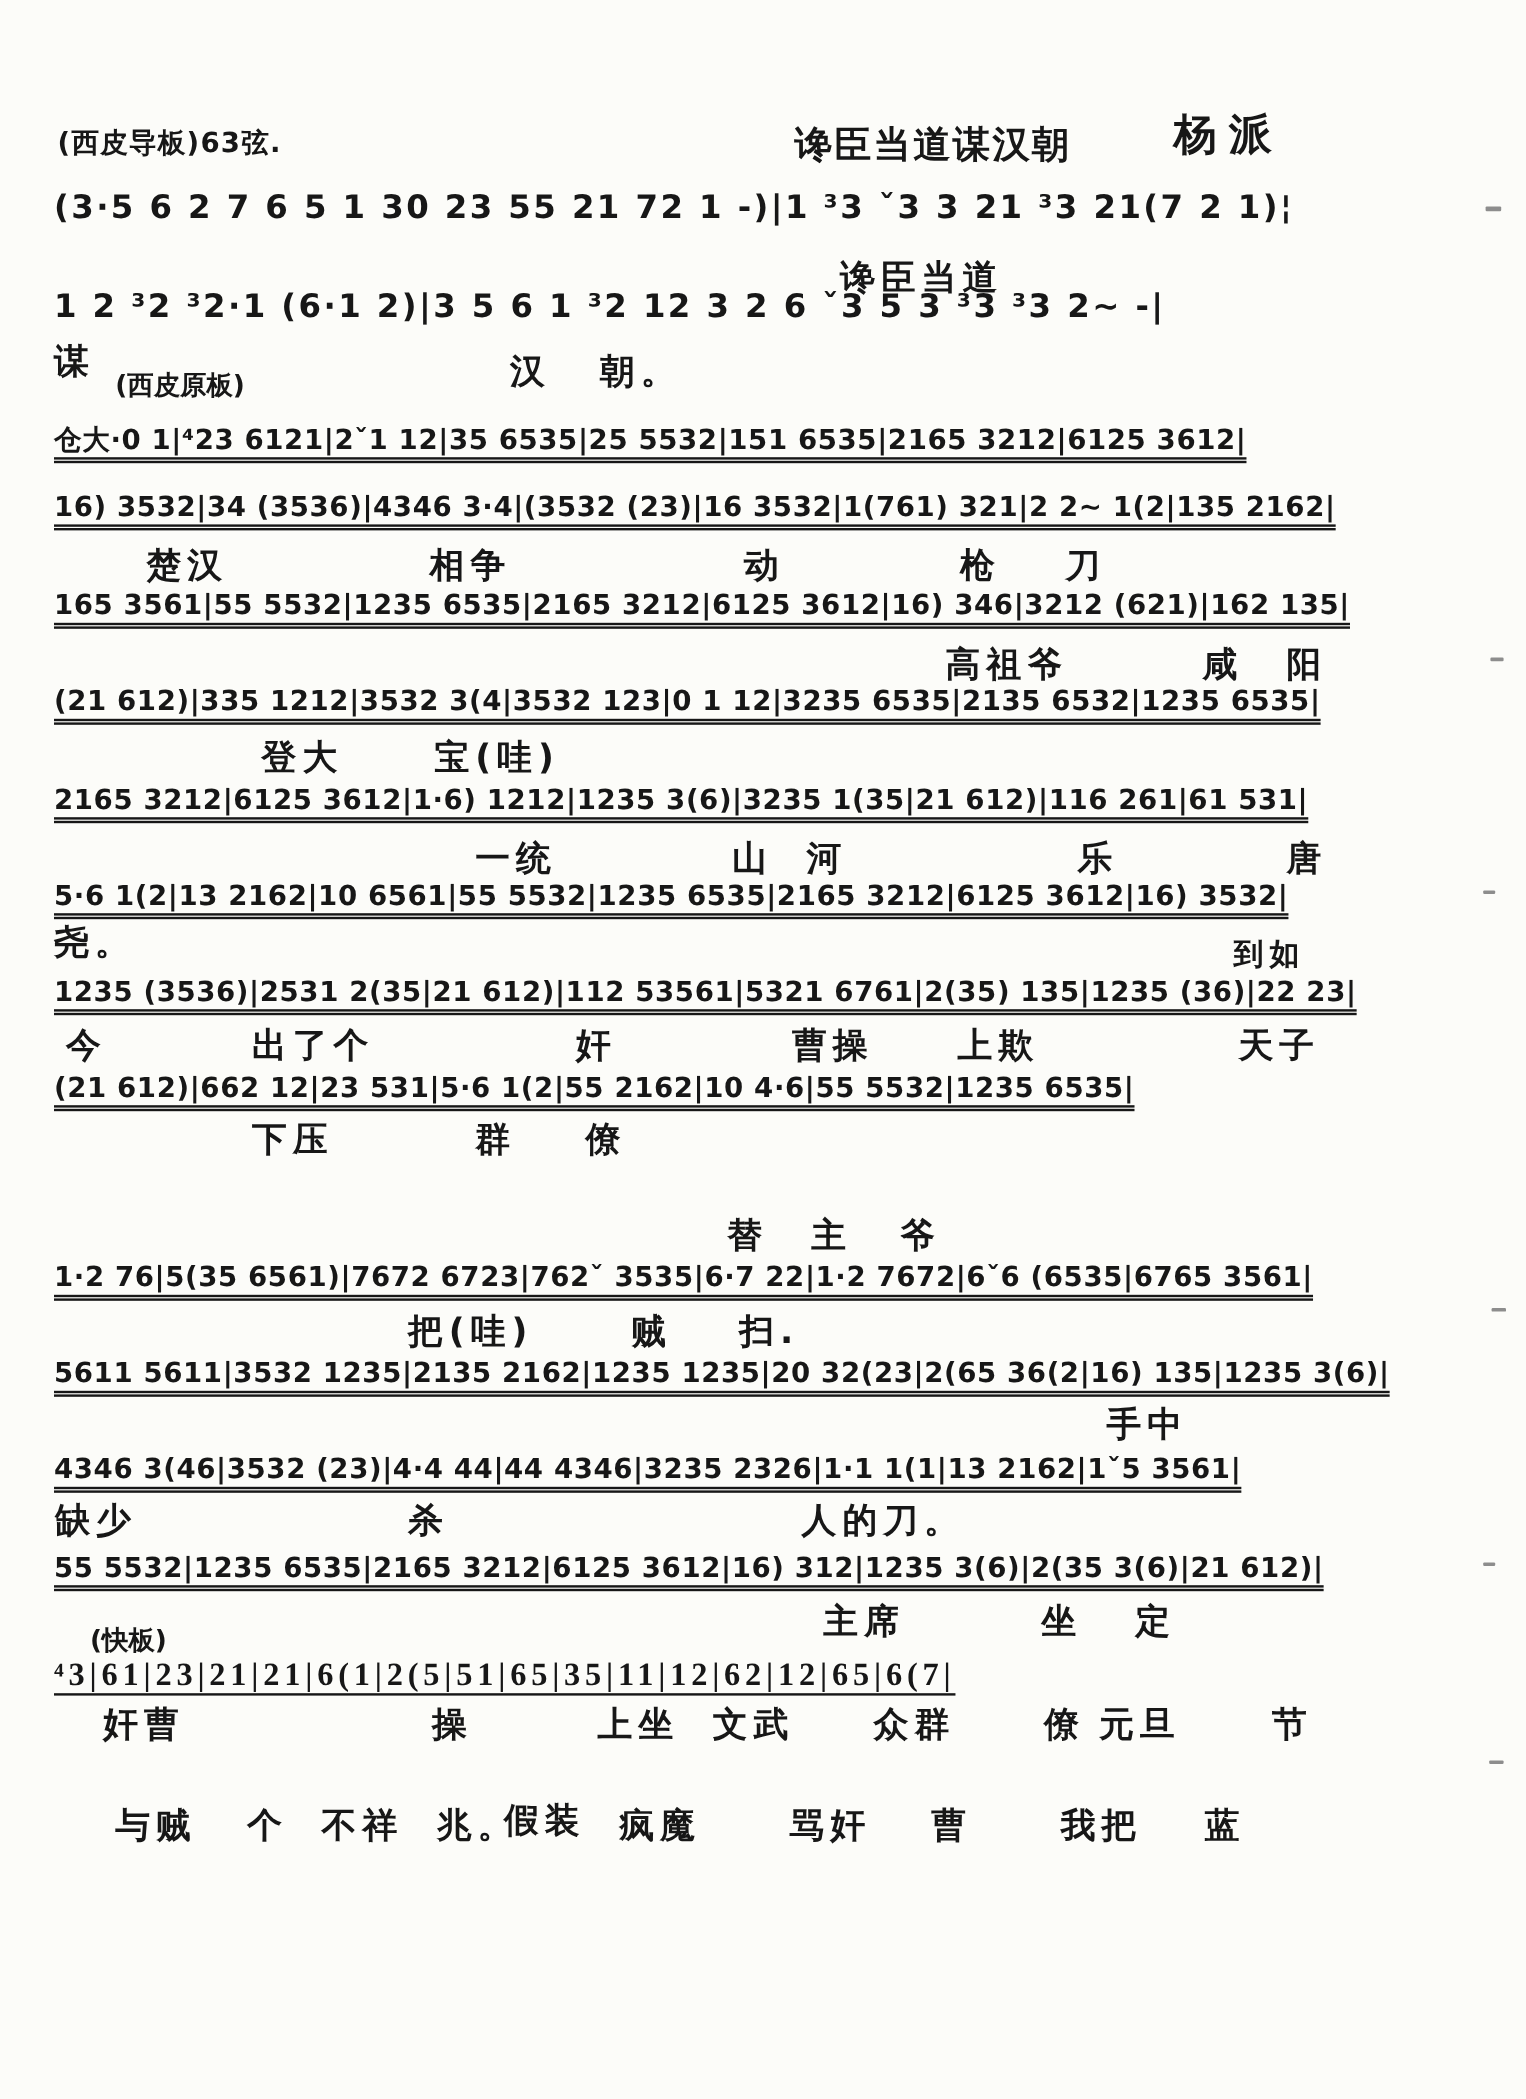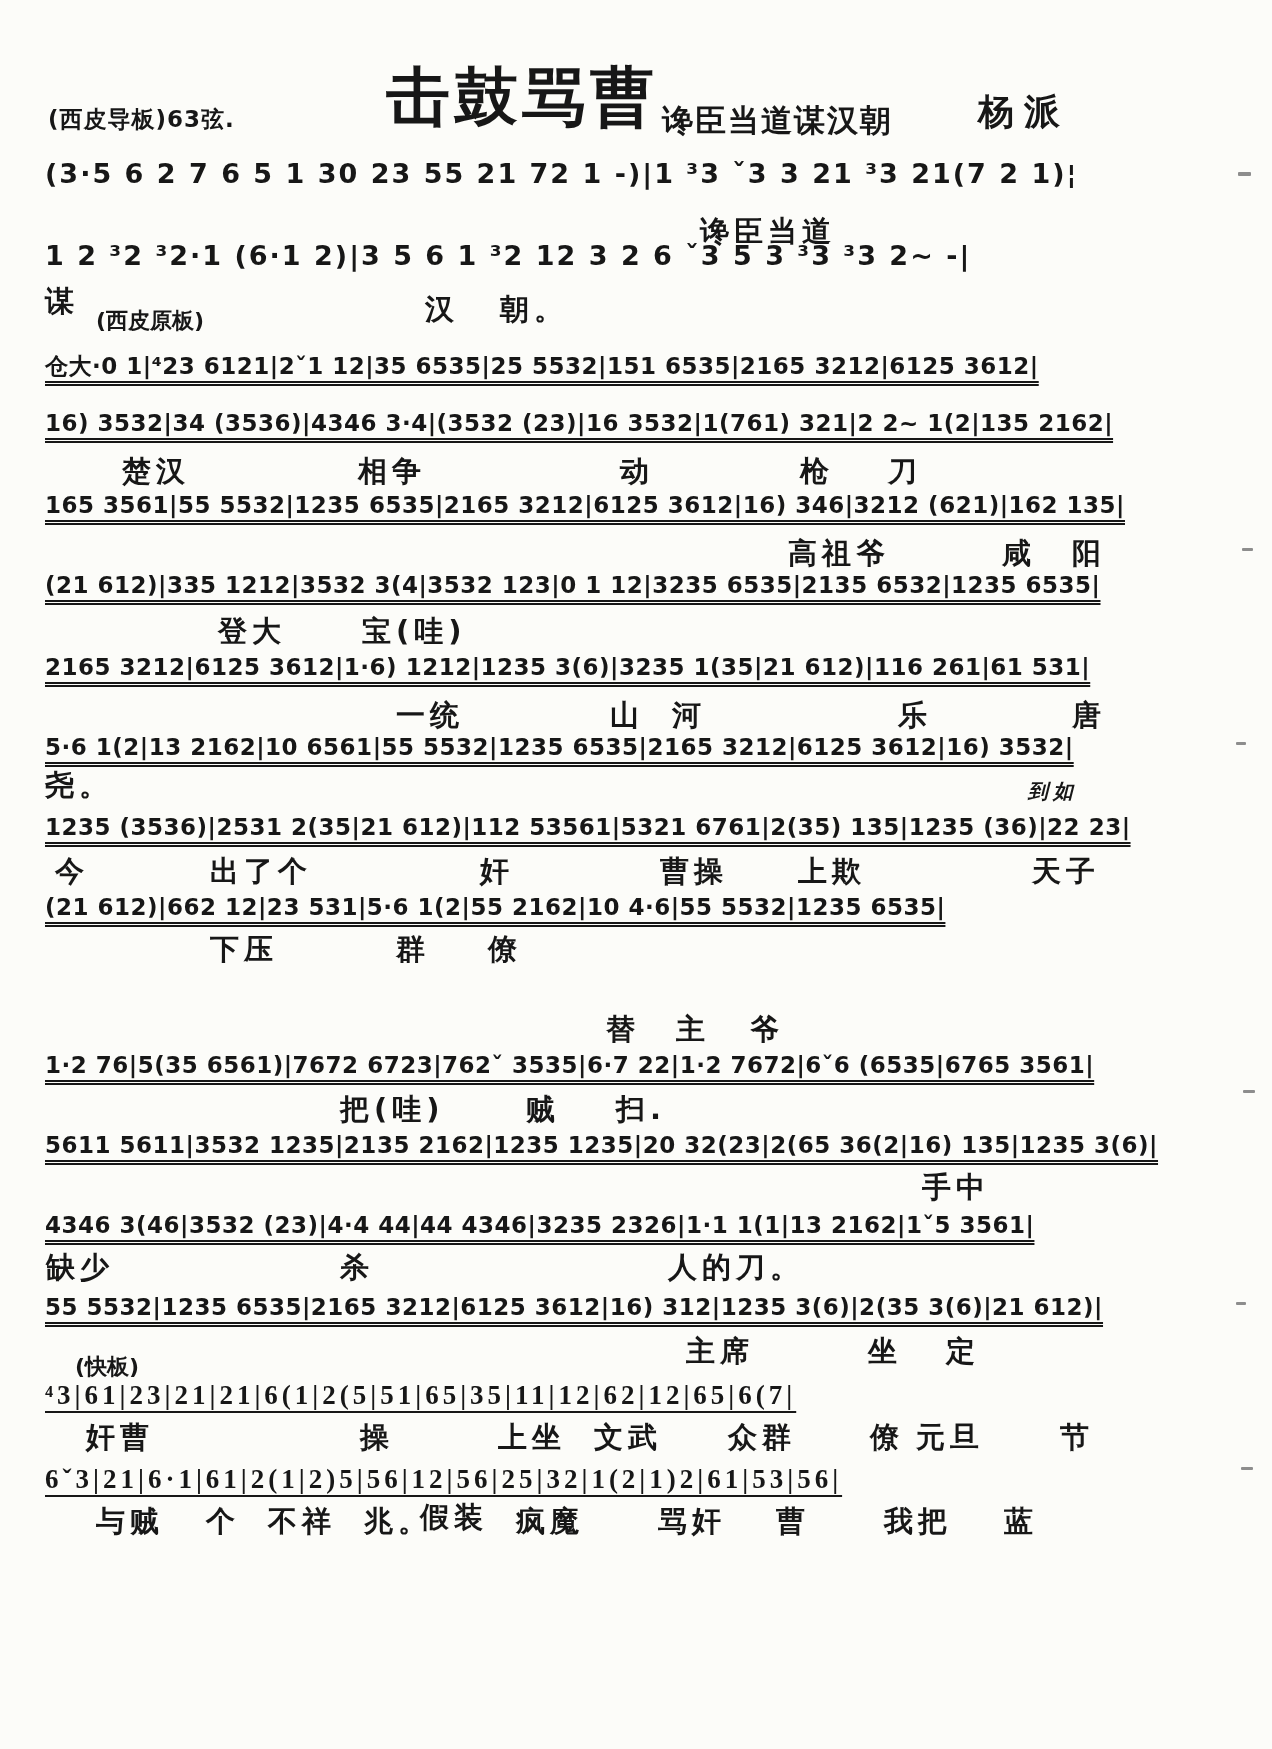--- a/index.html
+++ b/index.html
@@ -18,30 +18,29 @@
   .yuanban{
     font-size:23px;letter-spacing:0.5px;
     text-decoration-line:underline;text-decoration-style:double;
     text-decoration-thickness:1.5px;text-underline-offset:7px;
   }
   .kuaiban{
     font-size:27px;letter-spacing:4px;
     text-decoration-line:underline;text-decoration-thickness:2px;text-underline-offset:7px;font-family:Liberation Serif, serif;
   }
   .lyr{position:absolute;font-size:29px;font-weight:700;letter-spacing:5px;white-space:pre;}
-  .sm{font-size:20px;font-style:italic;}
+  .sm{font-size:25px;}
   .noise{position:absolute;background:#8d8d8d;border-radius:1px;}
 </style>
 </head>
 <body>
 
 <div class="page">
 
   <div class="tempo">(西皮导板)63弦.</div>
-  <div class="title">击鼓骂曹</div>
   <div class="subtitle">谗臣当道谋汉朝</div>
   <div class="school">杨派</div>
 
   <div class="marker" style="left:96px;top:306px">(西皮原板)</div>
   <div class="marker" style="left:75px;top:1352px">(快板)</div>
 
   <div class="notes daoban" style="top:158px">(3·5 6 2 7 6 5 1 30 23 55 21 72 1 -)|1 ³3 ˇ3 3 21 ³3 21(7 2 1)¦</div>
   <span class="lyr" style="left:700px;top:212px">谗臣当道</span>
 
   <div class="notes daoban" style="top:240px">1 2 ³2 ³2·1 (6·1 2)|3 5 6 1 ³2 12 3 2 6 ˇ3 5 3 ³3 ³3 2~ -|</div>
@@ -116,21 +115,20 @@
   <div class="notes kuaiban" style="top:1380px">⁴3|61|23|21|21|6(1|2(5|51|65|35|11|12|62|12|65|6(7|</div>
   <span class="lyr" style="left:86px;top:1418px">奸曹</span>
   <span class="lyr" style="left:360px;top:1418px">操</span>
   <span class="lyr" style="left:498px;top:1418px">上坐</span>
   <span class="lyr" style="left:594px;top:1418px">文武</span>
   <span class="lyr" style="left:728px;top:1418px">众群</span>
   <span class="lyr" style="left:870px;top:1418px">僚</span>
   <span class="lyr" style="left:916px;top:1418px">元旦</span>
   <span class="lyr" style="left:1060px;top:1418px">节</span>
 
-  <div class="notes kuaiban" style="top:1464px">6ˇ3|21|6·1|61|2(1|2)5|56|12|56|25|32|1(2|1)2|61|53|56|</div>
   <span class="lyr" style="left:96px;top:1502px">与贼</span>
   <span class="lyr" style="left:206px;top:1502px">个</span>
   <span class="lyr" style="left:268px;top:1502px">不祥</span>
   <span class="lyr" style="left:364px;top:1502px">兆。</span>
   <span class="lyr" style="left:420px;top:1498px">假装</span>
   <span class="lyr" style="left:516px;top:1502px">疯魔</span>
   <span class="lyr" style="left:658px;top:1502px">骂奸</span>
   <span class="lyr" style="left:776px;top:1502px">曹</span>
   <span class="lyr" style="left:884px;top:1502px">我把</span>
   <span class="lyr" style="left:1004px;top:1502px">蓝</span>

